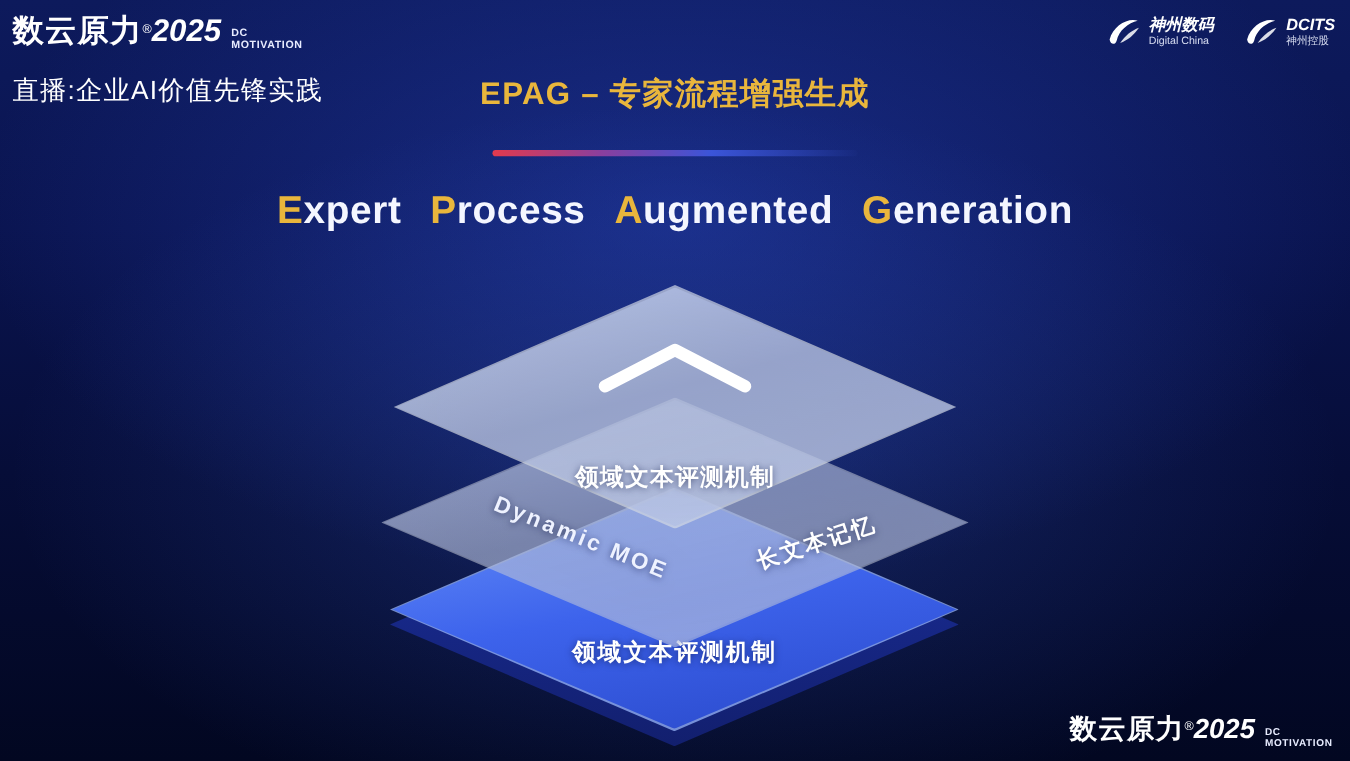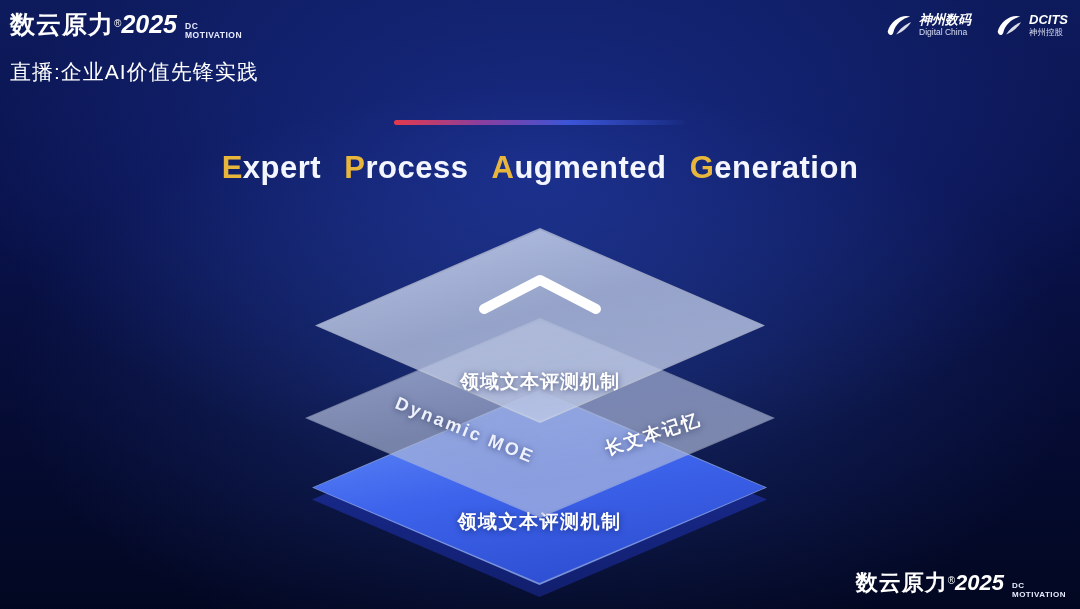--- a/index.html
+++ b/index.html
@@ -148,20 +148,21 @@
       <span class="brand-name">数云原力</span><span class="brand-reg">®</span><span class="brand-year">2025</span>
     </span>
     <span class="brand-tag">
       <span>DC</span>
       <span>MOTIVATION</span>
     </span>
   </div>
 
   <div class="live-label">直播:企业AI价值先锋实践</div>
 
+  <div class="slide-title">EPAG – 专家流程增强生成</div>
 
   <div class="logo-row">
     <div class="logo-group">
       <svg class="logo-mark" viewBox="0 0 32 32">
         <path d="M5 23 C8 11, 21 4, 29 7 C21 9, 13 15, 11 24 C9.5 28.5, 5.5 27, 5 23 Z" fill="#ffffff"></path>
         <path d="M14 26 C18 20, 24 15, 30 13 C26 19, 20 24, 14 26 Z" fill="#ffffff" opacity="0.85"></path>
       </svg>
       <span class="logo-text">
         <span class="logo-line1">神州数码</span>
         <span class="logo-line2">Digital China</span>

